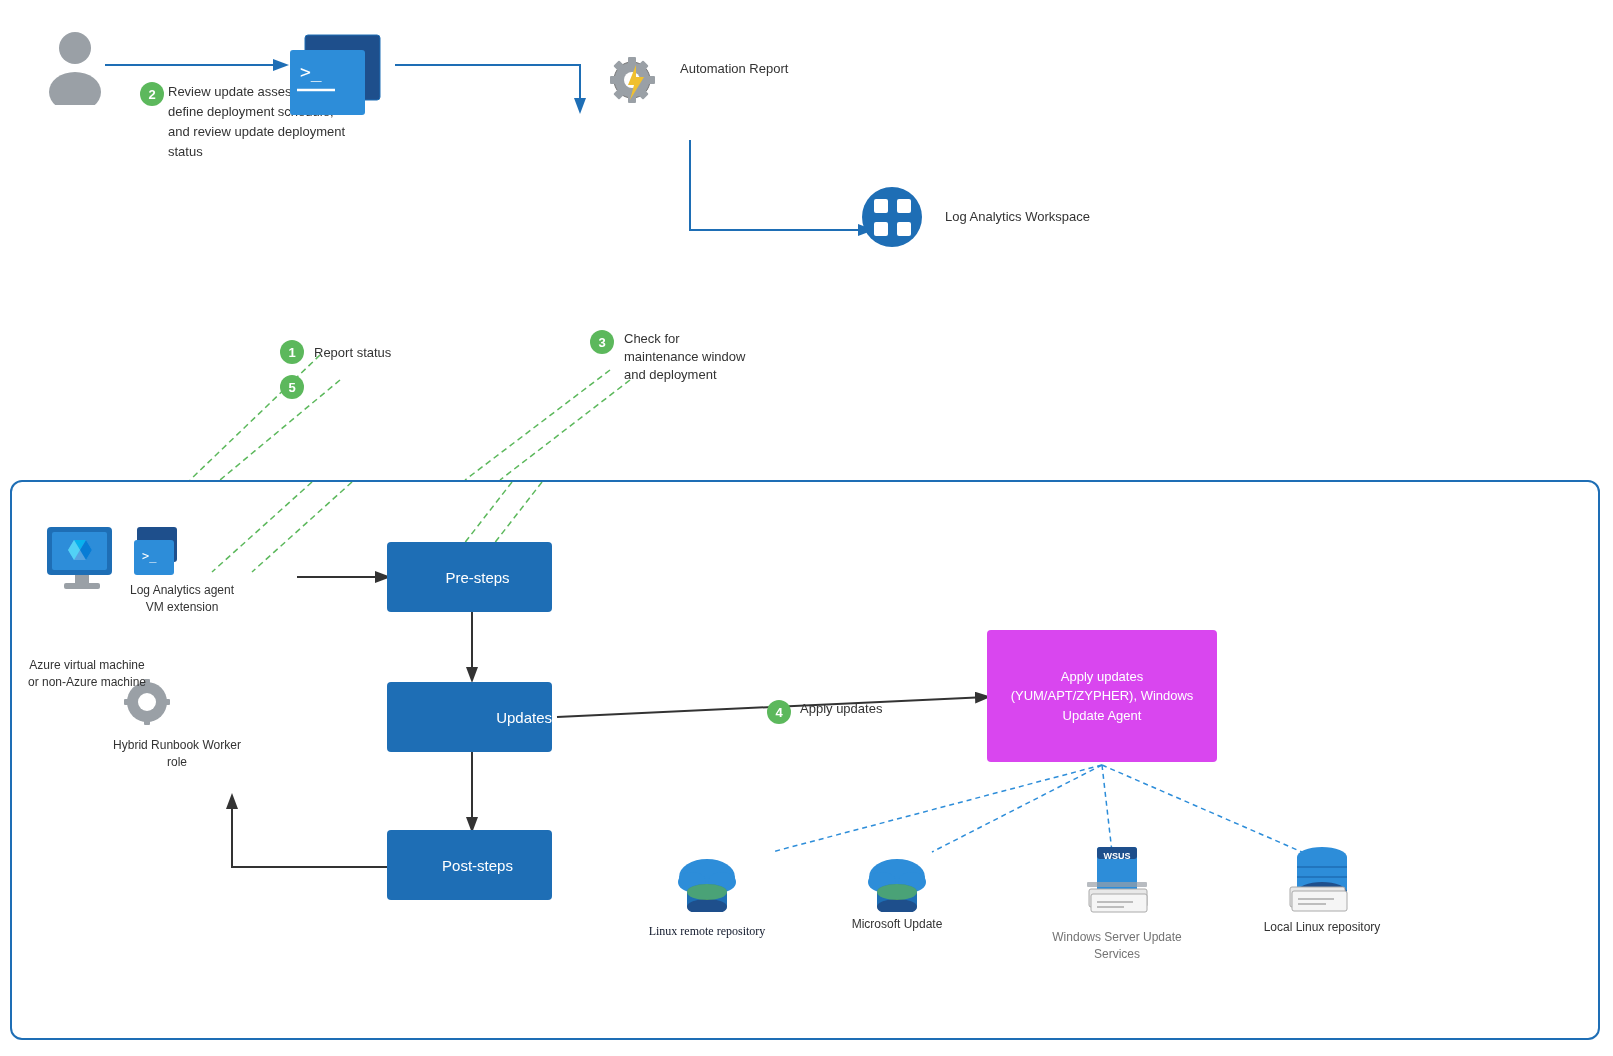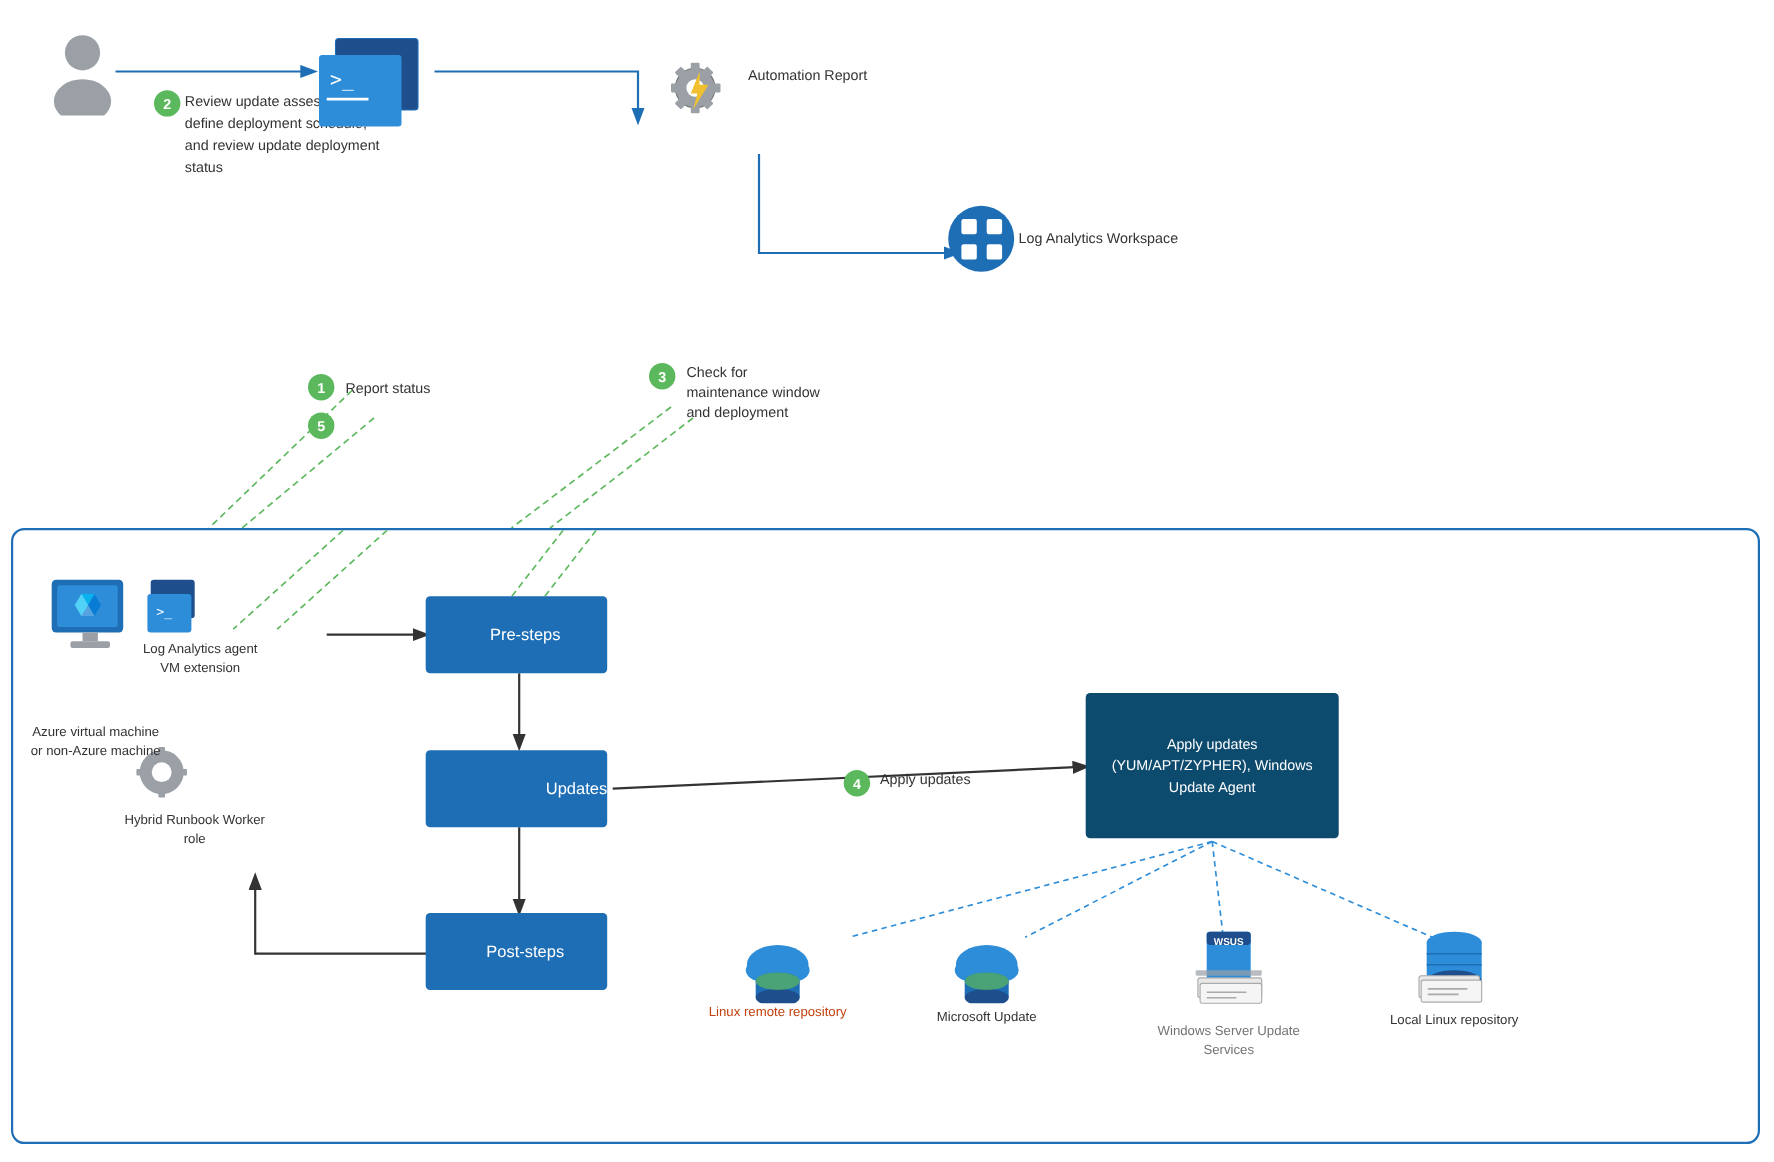--- a/index.html
+++ b/index.html
@@ -152,21 +152,21 @@
         <rect x="25" y="55" width="8" height="8" rx="1" transform="rotate(45 29 59)"></rect>
         <rect x="49" y="55" width="8" height="8" rx="1" transform="rotate(45 53 59)"></rect>
       </g>
 
       <polygon points="46,30 38,50 44,50 40,65 54,42 46,42" fill="#f0c030"></polygon>
     </svg>
   </div>
   <div style="position:absolute;top:60px;left:680px;font-size:13px;color:#333;width:120px;line-height:1.4;">Automation Report</div>
 
   <div style="position:absolute;top:185px;left:860px;">
-    <div style="display:flex;align-items:center;gap:1px;">
+    <div style="display:flex;align-items:center;gap:20px;">
 
       <svg width="65" height="65" viewBox="0 0 65 65">
         <circle cx="32" cy="32" r="30" fill="#1e6eb5"></circle>
 
         <rect x="14" y="14" width="14" height="14" rx="2" fill="#fff"></rect>
         <rect x="37" y="14" width="14" height="14" rx="2" fill="#fff"></rect>
         <rect x="14" y="37" width="14" height="14" rx="2" fill="#fff"></rect>
         <rect x="37" y="37" width="14" height="14" rx="2" fill="#fff"></rect>
       </svg>
       <div style="font-size:13px;color:#333;line-height:1.4;">Log Analytics Workspace</div>
@@ -272,21 +272,21 @@
     </div>
 
     <div class="flow-box box-updates" style="position:absolute;top:200px;left:375px;width:165px;height:70px;justify-content:flex-end;">
       <span>Updates</span>
     </div>
 
     <div class="flow-box box-poststeps" style="position:absolute;top:348px;left:375px;width:165px;height:70px;">
       <span>Post-steps</span>
     </div>
 
-    <div style="position:absolute;top:148px;left:975px;width:230px;height:132px;background:#0c4a6e;color:#fff;border-radius:4px;display:flex;align-items:center;justify-content:center;font-size:13px;text-align:center;padding:12px;line-height:1.5;">
+    <div style="position:absolute;top:148px;left:975px;width:230px;height:132px;background:#d946ef;color:#fff;border-radius:4px;display:flex;align-items:center;justify-content:center;font-size:13px;text-align:center;padding:12px;line-height:1.5;">
       <span>Apply updates (YUM/APT/ZYPHER), Windows Update Agent</span>
     </div>
 
     <div style="position:absolute;top:218px;left:755px;display:flex;align-items:flex-start;gap:5px;">
       <div class="step-circle" style="flex-shrink:0;">4</div>
       <span style="font-size:13px;color:#333;line-height:1.4;">Apply updates</span>
     </div>
 
     <div style="position:absolute;top:365px;left:630px;text-align:center;width:130px;">
       <svg width="70" height="65" viewBox="0 0 70 65" style="display:block;margin:0 auto;">
@@ -294,21 +294,21 @@
         <ellipse cx="35" cy="30" rx="28" ry="18" fill="#2d8dd9"></ellipse>
         <ellipse cx="20" cy="35" rx="14" ry="10" fill="#2d8dd9"></ellipse>
         <ellipse cx="50" cy="35" rx="14" ry="10" fill="#2d8dd9"></ellipse>
 
         <ellipse cx="35" cy="45" rx="20" ry="8" fill="#1e6eb5"></ellipse>
         <rect x="15" y="45" width="40" height="15" fill="#1e6eb5"></rect>
         <ellipse cx="35" cy="60" rx="20" ry="8" fill="#1e4f8c"></ellipse>
 
         <ellipse cx="35" cy="45" rx="20" ry="8" fill="#5cb85c" opacity="0.7"></ellipse>
       </svg>
-      <div style="font-size:12px;color:#c2410c;line-height:1.4;margin-top:0;">Linux remote repository</div>
+      <div style="font-size:12px;color:#0f172a;line-height:1.4;margin-top:11px;font-family:Liberation Serif, serif;">Linux remote repository</div>
     </div>
 
     <div style="position:absolute;top:365px;left:820px;text-align:center;width:130px;">
       <svg width="70" height="65" viewBox="0 0 70 65" style="display:block;margin:0 auto;">
         <ellipse cx="35" cy="30" rx="28" ry="18" fill="#2d8dd9"></ellipse>
         <ellipse cx="20" cy="35" rx="14" ry="10" fill="#2d8dd9"></ellipse>
         <ellipse cx="50" cy="35" rx="14" ry="10" fill="#2d8dd9"></ellipse>
         <ellipse cx="35" cy="45" rx="20" ry="8" fill="#1e6eb5"></ellipse>
         <rect x="15" y="45" width="40" height="15" fill="#1e6eb5"></rect>
         <ellipse cx="35" cy="60" rx="20" ry="8" fill="#1e4f8c"></ellipse>

